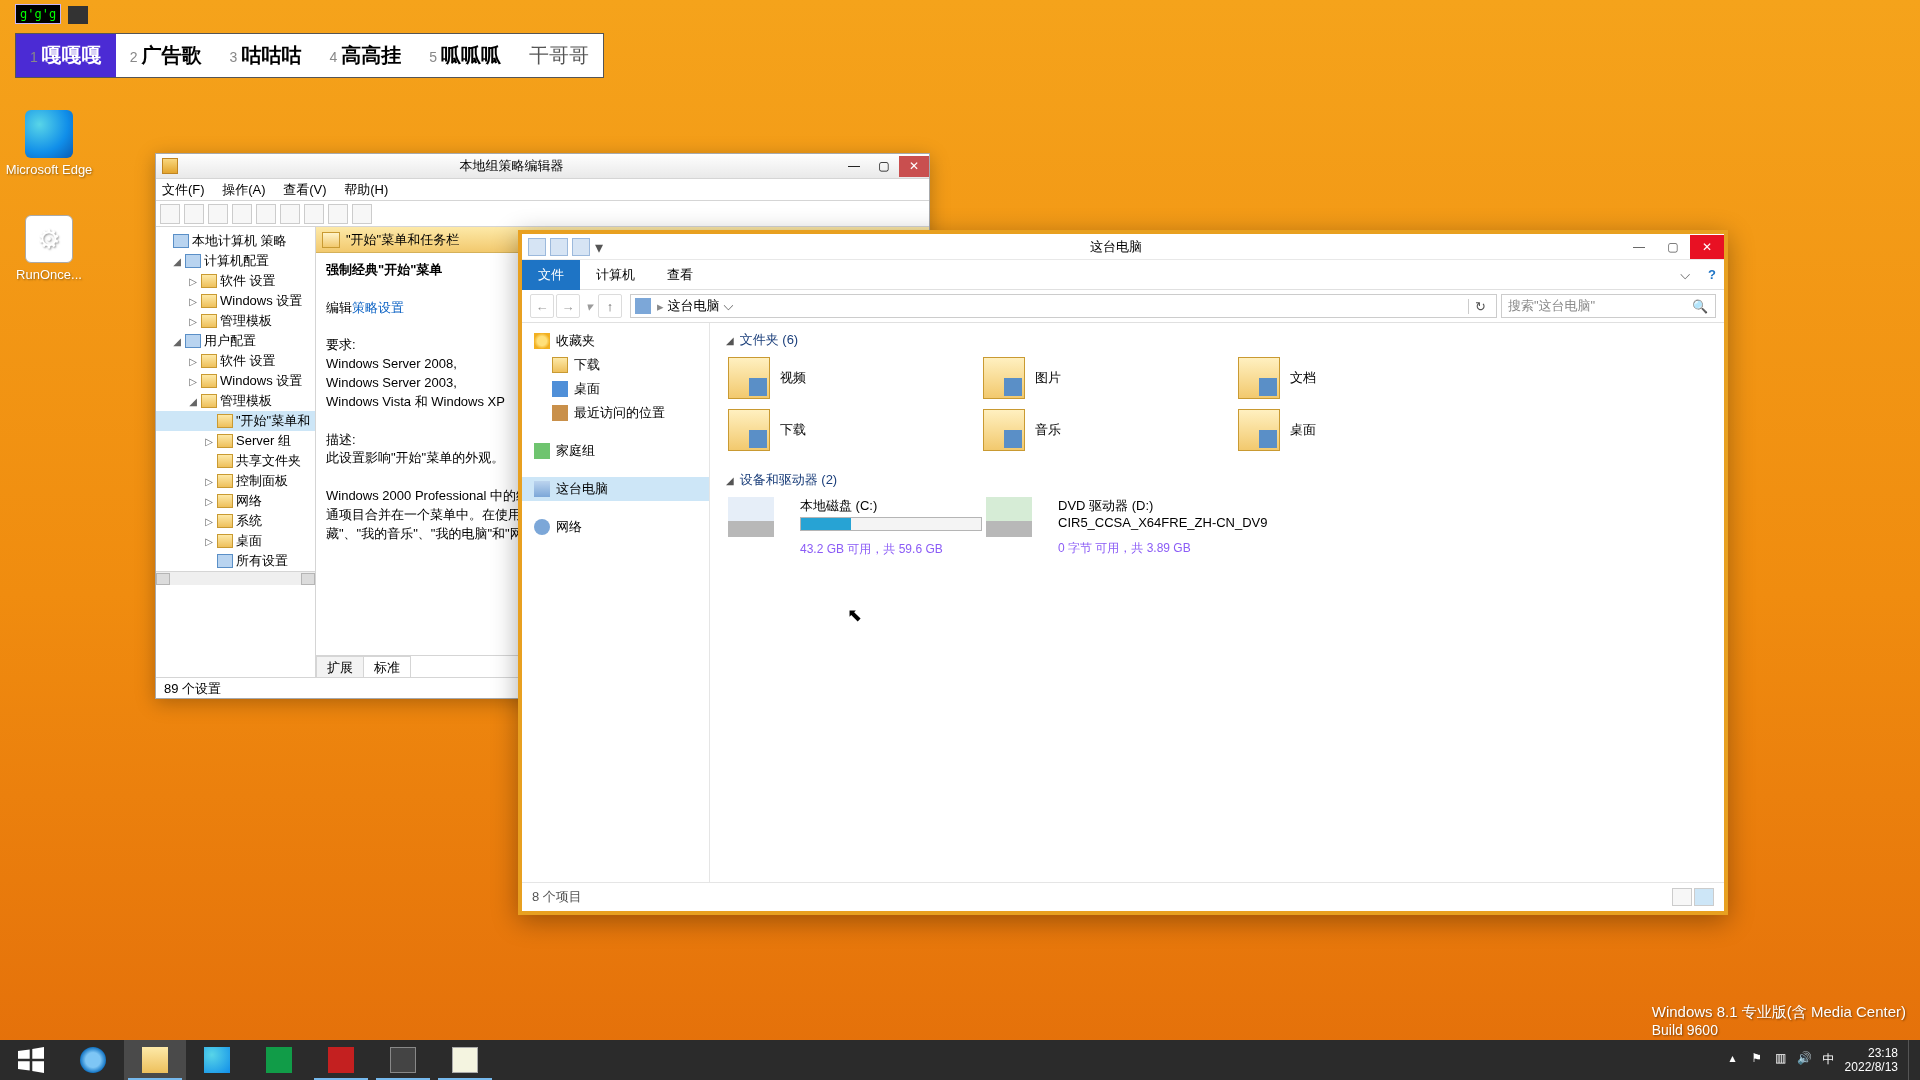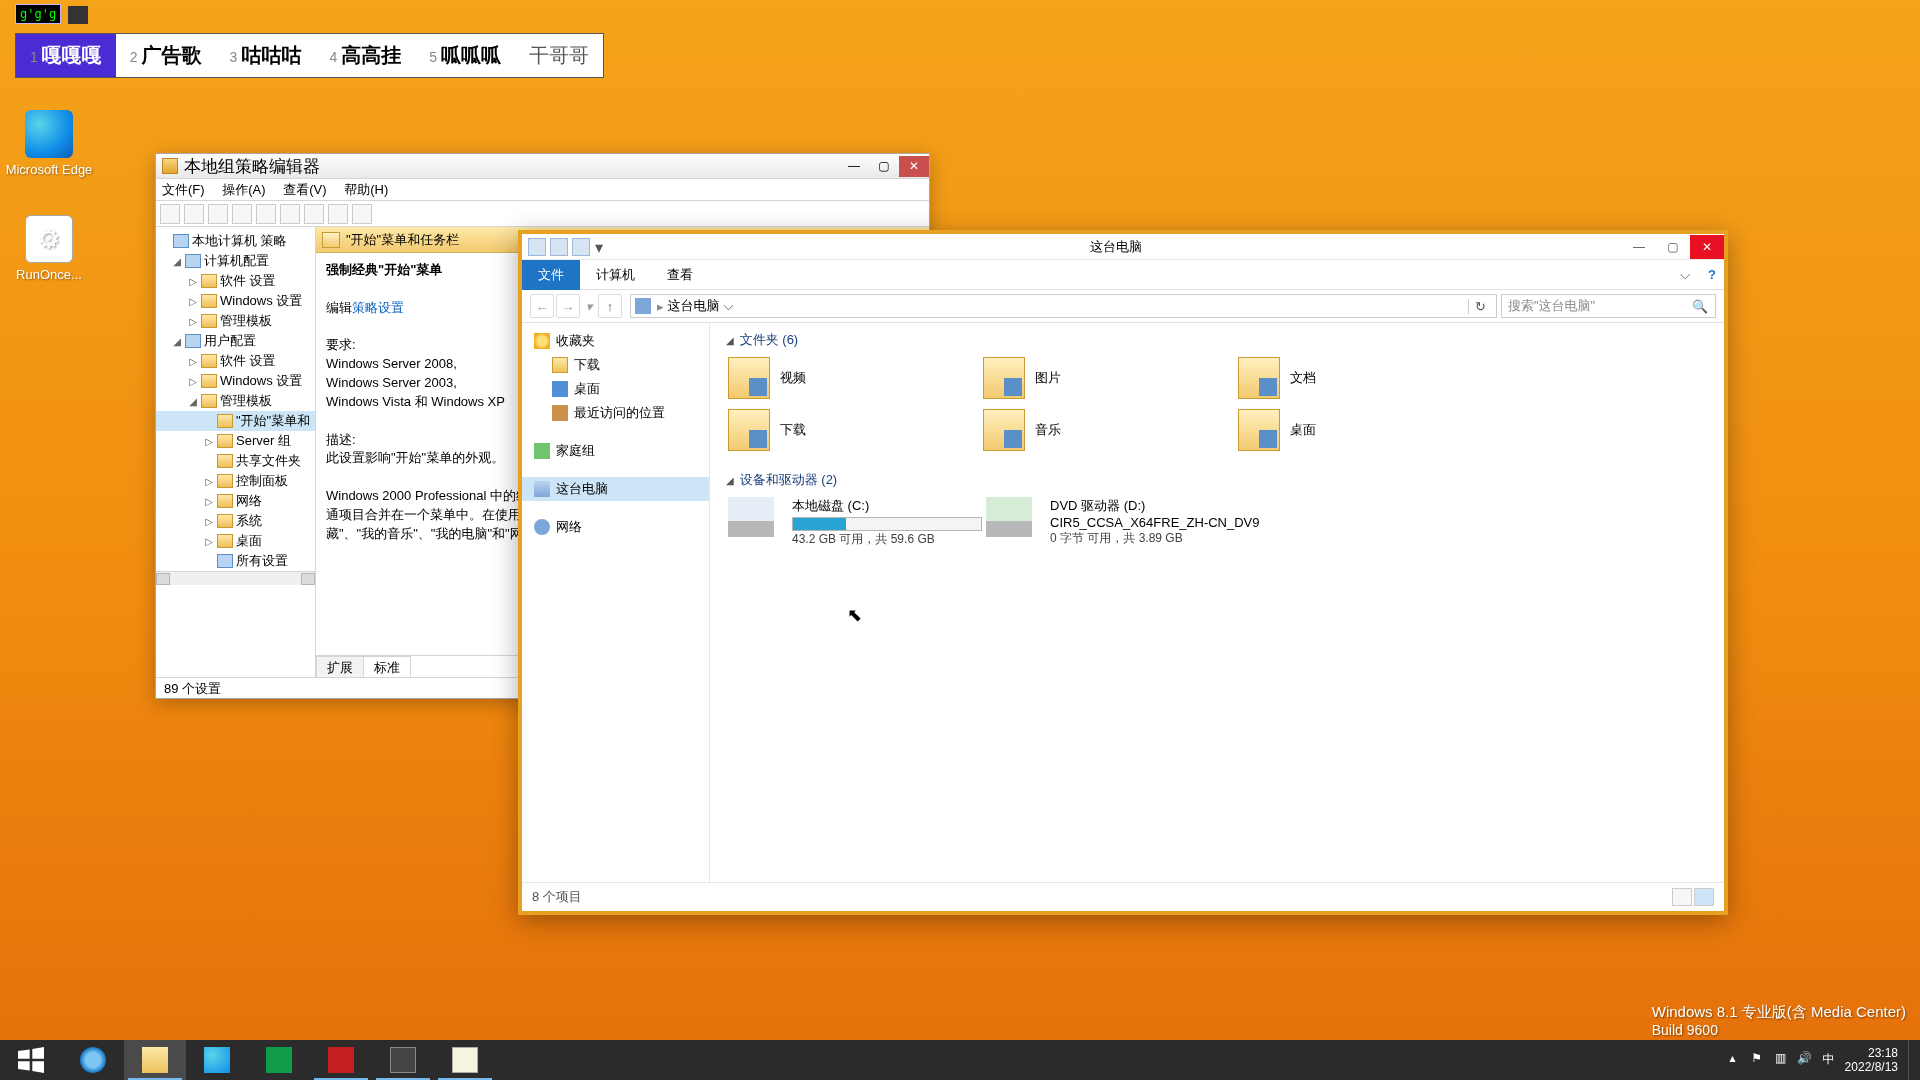--- a/index.html
+++ b/index.html
@@ -19,21 +19,21 @@
 
 .dicon{position:absolute;width:90px;color:#fff;text-align:center;font-size:13px;text-shadow:1px 1px 2px #0006}
 .dicon .ic{width:48px;height:48px;margin:0 auto 4px;border-radius:6px}
 .edge .ic{background:radial-gradient(circle at 30% 30%,#58d5e8,#108ee9 60%,#0b5bb3)}
 .runonce .ic{background:#fff;border:1px solid #aaa;display:flex;align-items:center;justify-content:center;font-size:26px}
 
 
 .gpo{position:absolute;left:155px;top:153px;width:775px;height:546px;background:#fff;border:1px solid #a7a9ac;box-shadow:0 4px 18px #0004}
 .gpo-title{height:25px;display:flex;align-items:center;background:linear-gradient(#fefefe,#e9e9e9);border-bottom:1px solid #d5d5d5}
 .gpo-title .ic{width:16px;height:16px;margin:0 6px;background:linear-gradient(#f9d77e,#e4a52e);border:1px solid #c08522}
-.gpo-title .t{flex:1;text-align:left;font-size:17px}
+.gpo-title .t{flex:1;text-align:center;font-size:13px}
 .winbtns{display:flex}
 .winbtns div{width:30px;height:21px;display:flex;align-items:center;justify-content:center;font-size:12px;font-family:Marlett,sans-serif}
 .winbtns .x{background:#c94f4f;color:#fff}
 .gpo-menu{height:22px;border-bottom:1px solid #d5d5d5;padding:2px 6px;font-size:13px}
 .gpo-menu span{margin-right:14px}
 .gpo-tool{height:26px;border-bottom:1px solid #d5d5d5;display:flex;align-items:center;padding:0 4px;gap:4px}
 .gpo-tool i{width:20px;height:20px;border:1px solid #ccc;background:#f7f7f7}
 .gpo-body{display:flex;height:450px}
 .tree{width:160px;border-right:1px solid #d5d5d5;overflow:hidden;font-size:13px;padding:4px 0}
 .tree-row{padding:1px 4px;white-space:nowrap;display:flex;align-items:center;gap:3px}
@@ -91,28 +91,28 @@
 .ic-home{background:#6fc46f}
 .ic-pc{background:linear-gradient(#bcd4ee,#7ca7d8)}
 .ic-net{background:#7ca7d8;border-radius:50%}
 .content{flex:1;padding:8px 16px;font-size:13px;overflow:auto}
 .grp-hdr{display:flex;align-items:center;gap:6px;color:#1a3e7a;margin-bottom:6px}
 .grp-hdr .tri{font-size:10px;color:#555}
 .items{display:flex;flex-wrap:wrap;gap:6px 0;margin-bottom:18px}
 .item{width:255px;display:flex;align-items:center;gap:10px;padding:2px}
 .item .bigic{width:42px;height:42px;background:linear-gradient(#fff0c0,#f2c96e);border:1px solid #c99a32;position:relative}
 .item .bigic::after{content:"";position:absolute;right:2px;bottom:2px;width:18px;height:18px;background:#5a8fc7}
-.drive{width:258px;display:flex;gap:18px;padding:2px}
+.drive{width:258px;display:flex;gap:26px;padding:2px}
 .drive .drvic{width:46px;height:40px}
 .drv-c{background:linear-gradient(#e6eef8 60%,#b8b8b8 60%)}
 .drv-d{background:linear-gradient(#d6ecd6 60%,#b8b8b8 60%)}
 .drive .info{flex:1}
 .drive .bar{height:14px;border:1px solid #b5b5b5;margin-top:2px;background:#f4f4f4;position:relative}
 .drive .bar i{position:absolute;left:0;top:0;height:100%;background:#27a3d4}
-.drive .sub{color:#404040;font-size:12px;margin-top:0}
+.drive .sub{color:#8b5cf6;font-size:12px;margin-top:10px}
 .expl-status{height:28px;border-top:1px solid #e5e5e5;display:flex;align-items:center;padding:0 10px;font-size:13px;color:#555}
 .expl-status .views{margin-left:auto;display:flex;gap:2px}
 .expl-status .views i{width:20px;height:18px;border:1px solid #ccc;background:#f7f7f7}
 .expl-status .views i.on{background:#cde6f7}
 
 
 .cursor{position:absolute;left:847px;top:604px;font-size:18px;color:#000}
 
 
 .wm{position:absolute;right:14px;bottom:42px;color:#fff;font-size:15px;text-shadow:1px 1px 2px #0007}

